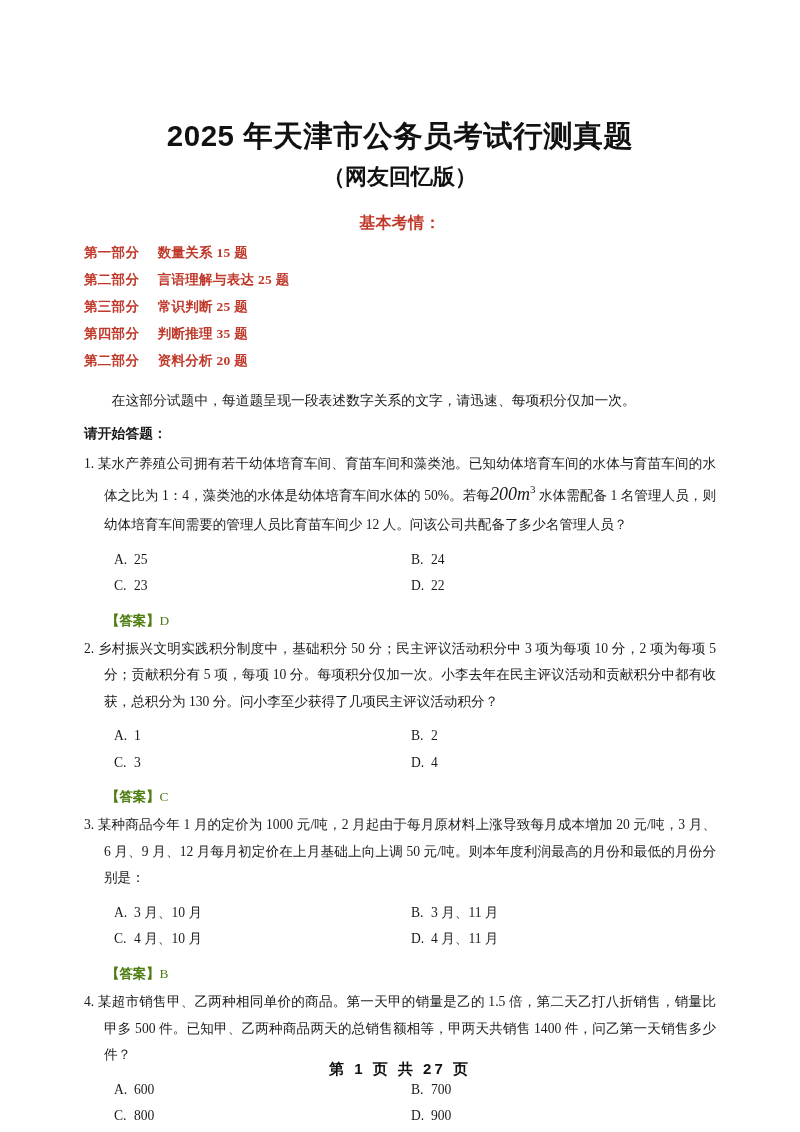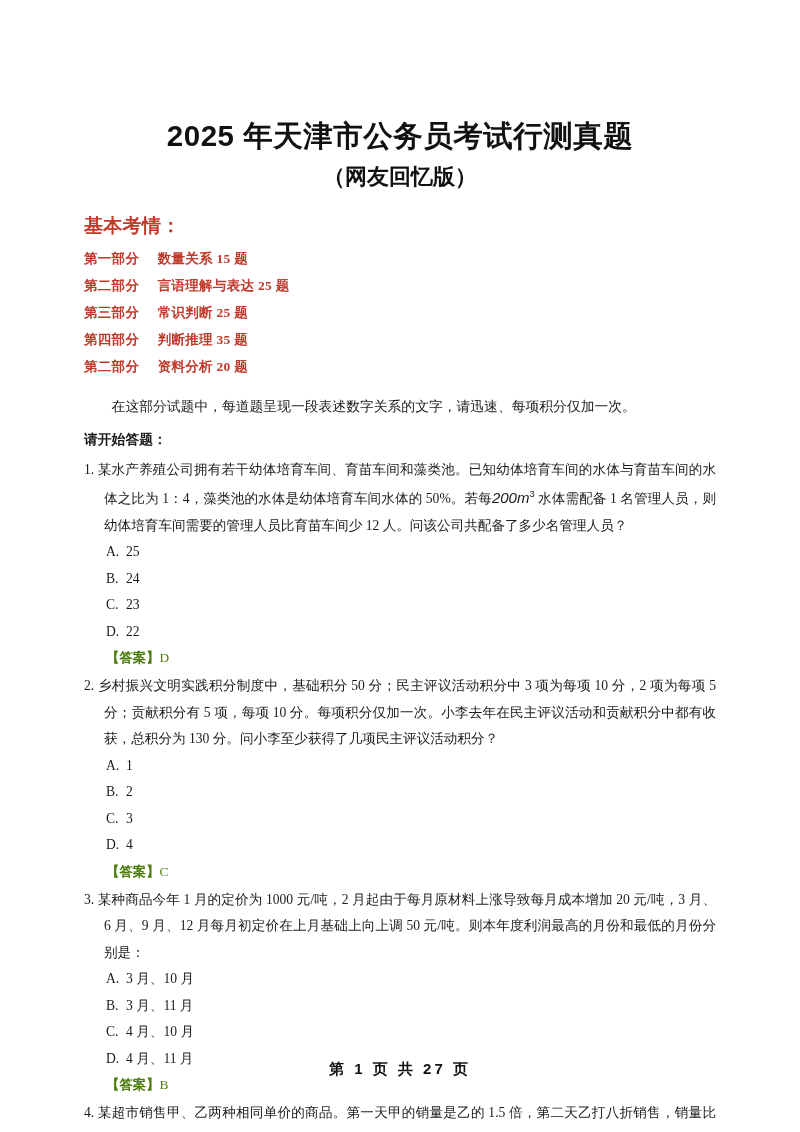--- a/index.html
+++ b/index.html
@@ -53,25 +53,26 @@
     color: #111;
   }
 
   
   .exam-info {
     margin: 0 0 14px 0;
     padding: 0;
   }
   .exam-info-title {
     color: #c0392b;
-    font-size: 19px;
+    font-size: 16px;
     font-weight: 700;
     line-height: 2.0;
     font-family: Liberation Sans, sans-serif;
     letter-spacing: 0.3px;
+    text-align: center;
   }
   .exam-info-row {
     color: #c0392b;
     font-size: 13.5px;
     font-weight: 700;
     line-height: 2.0;
     font-family: "Liberation Serif", "DejaVu Serif", serif;
     letter-spacing: 0.3px;
     white-space: nowrap;
   }
@@ -124,38 +125,37 @@
     text-align: justify;
     padding-left: 20px;
     text-indent: -20px;
     margin: 0;
     word-break: break-all;
   }
   .q-num {
     display: inline;
   }
   .math {
-    font-family: Liberation Sans, sans-serif;
-    font-size: 15px;
+    font-family: Liberation Serif, serif;
+    font-size: 18px;
   }
   .math i {
     font-style: italic;
   }
   .math sup {
     font-size: 0.62em;
     vertical-align: super;
     font-style: normal;
   }
 
   .options {
     display: flex;
     flex-wrap: wrap;
     padding-left: 22px;
-    margin: 0;
-    flex-direction: column;
+    margin: 8px;
   }
   .option {
     width: 50%;
     box-sizing: border-box;
     font-size: 13.6px;
     line-height: 1.95;
     white-space: nowrap;
   }
   .option .opt-key {
     display: inline-block;

